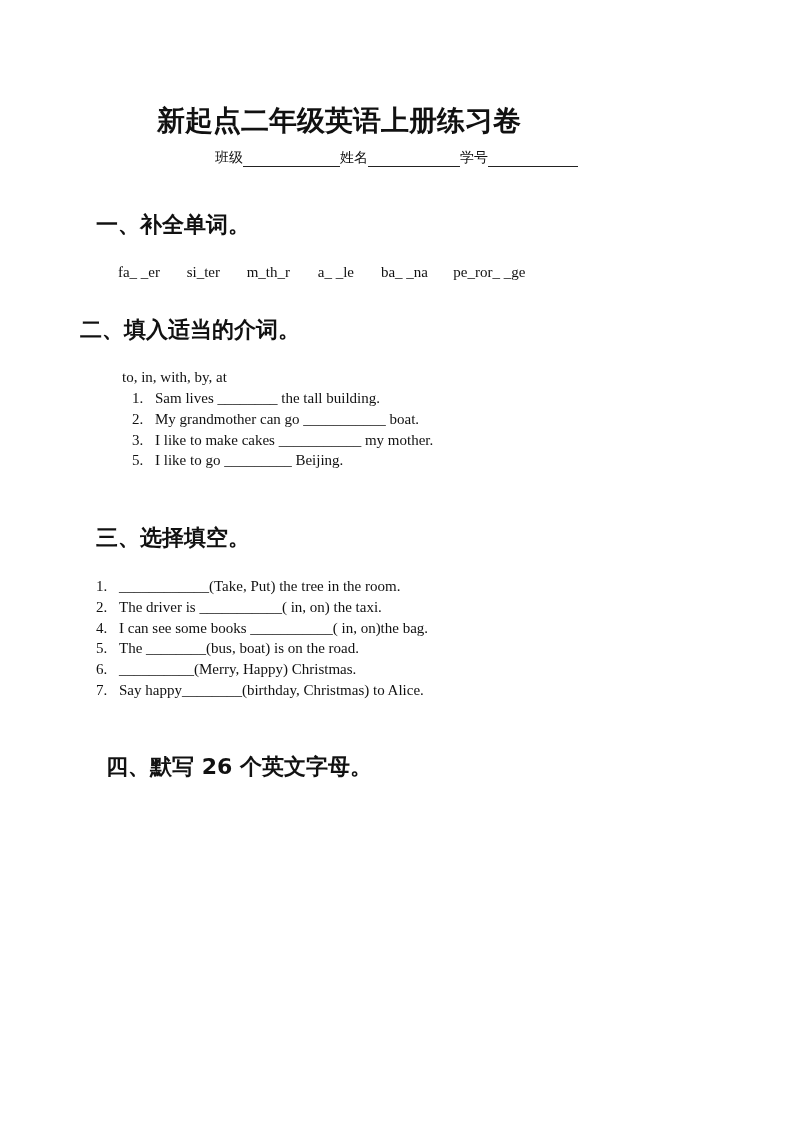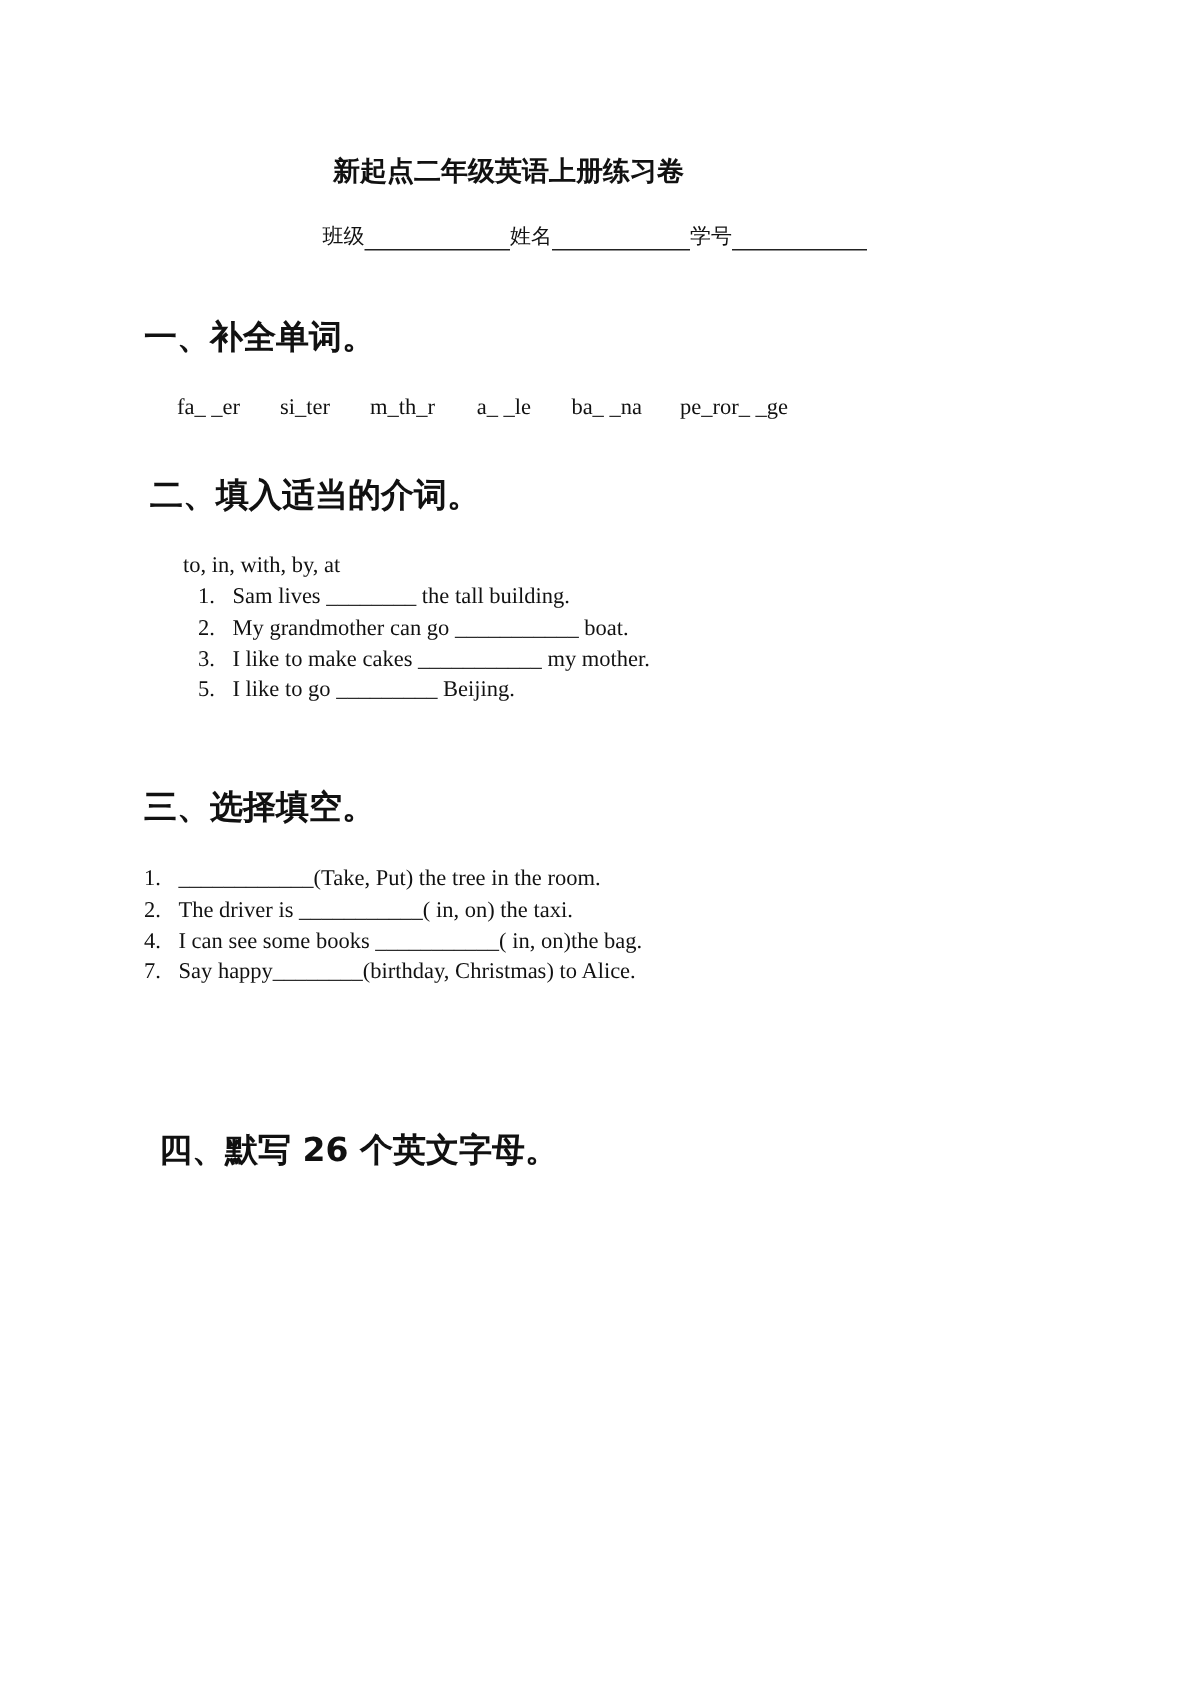--- a/index.html
+++ b/index.html
@@ -1,19 +1,19 @@
 <!DOCTYPE html>
 <html><head>
 <meta charset="utf-8">
 <style>
   html, body { margin: 0; padding: 0; background: #ffffff; }
   body { width: 793px; height: 1122px; position: relative; overflow: hidden;
          font-family: "Liberation Serif", "DejaVu Serif", serif; color: #111; }
   .abs { position: absolute; white-space: nowrap; }
-  .title { left: 0; width: 678px; top: 102px; text-align: center; font-size: 18px; font-weight: bold;
+  .title { left: 0; width: 678px; top: 102px; text-align: center; font-size: 28px; font-weight: bold;
            font-family: Liberation Serif, serif; letter-spacing: 0px; }
   .info { top: 149px; left: 215px; font-size: 14px; font-family: Liberation Sans, sans-serif; }
   .info .blank { display: inline-block; border-bottom: 1px solid #222; height: 14px; vertical-align: bottom; }
   .h { font-size: 22px; font-weight: bold; font-family: "DejaVu Sans", "Liberation Sans", sans-serif; }
   .words { top: 264px; left: 96px; font-size: 15px; text-align: right; }
   .words span { display: inline-block; }
   .list { font-size: 15px; line-height: 20.8px; }
   .list .num { display: inline-block; width: 23px; }
   .wordbank { top: 369px; left: 122px; font-size: 15px; }
 </style>
@@ -24,30 +24,32 @@
 
 <div class="abs info">
   <span>班级</span><span class="blank" style="width:97px"></span><span>姓名</span><span class="blank" style="width:92px"></span><span>学号</span><span class="blank" style="width:90px"></span>
 </div>
 
 <div class="abs h" style="top:210px; left:96px;">一、补全单词。</div>
 <div class="abs words">
   <span style="width:64px">fa_ _er</span><span style="width:60px">si_ter</span><span style="width:70px">m_th_r</span><span style="width:64px">a_ _le</span><span style="width:74px">ba_ _na</span><span style="width:52px">pe_r</span><span>or_ _ge</span>
 </div>
 
-<div class="abs h" style="top:315px; left:100px;">二、填入适当的介词。</div>
+<div class="abs h" style="top:315px; left:80px;">二、填入适当的介词。</div>
 <div class="abs wordbank">to, in, with, by, at</div>
 <div class="abs list" style="top:388px; left:96px;margin-left:36px;">
   <div><span class="num">1.</span><span>Sam lives ________ the tall building.</span></div>
   <div><span class="num">2.</span><span>My grandmother can go ___________ boat.</span></div>
   <div><span class="num">3.</span><span>I like to make cakes ___________ my mother.</span></div>
   <div><span class="num">5.</span><span>I like to go _________ Beijing.</span></div>
 </div>
 
 <div class="abs h" style="top:523px; left:96px;">三、选择填空。</div>
 <div class="abs list" style="top:576px; left:96px;">
   <div><span class="num">1.</span><span>____________(Take, Put) the tree in the room.</span></div>
   <div><span class="num">2.</span><span>The driver is ___________( in, on) the taxi.</span></div>
   <div><span class="num">4.</span><span>I can see some books ___________( in, on)the bag.</span></div>
+  <div><span class="num">5.</span><span>The ________(bus, boat) is on the road.</span></div>
+  <div><span class="num">6.</span><span>__________(Merry, Happy) Christmas.</span></div>
   <div><span class="num">7.</span><span>Say happy________(birthday, Christmas) to Alice.</span></div>
 </div>
 
 <div class="abs h" style="top:752px; left:106px;">四、默写 26 个英文字母。</div>
 
 </body></html>

